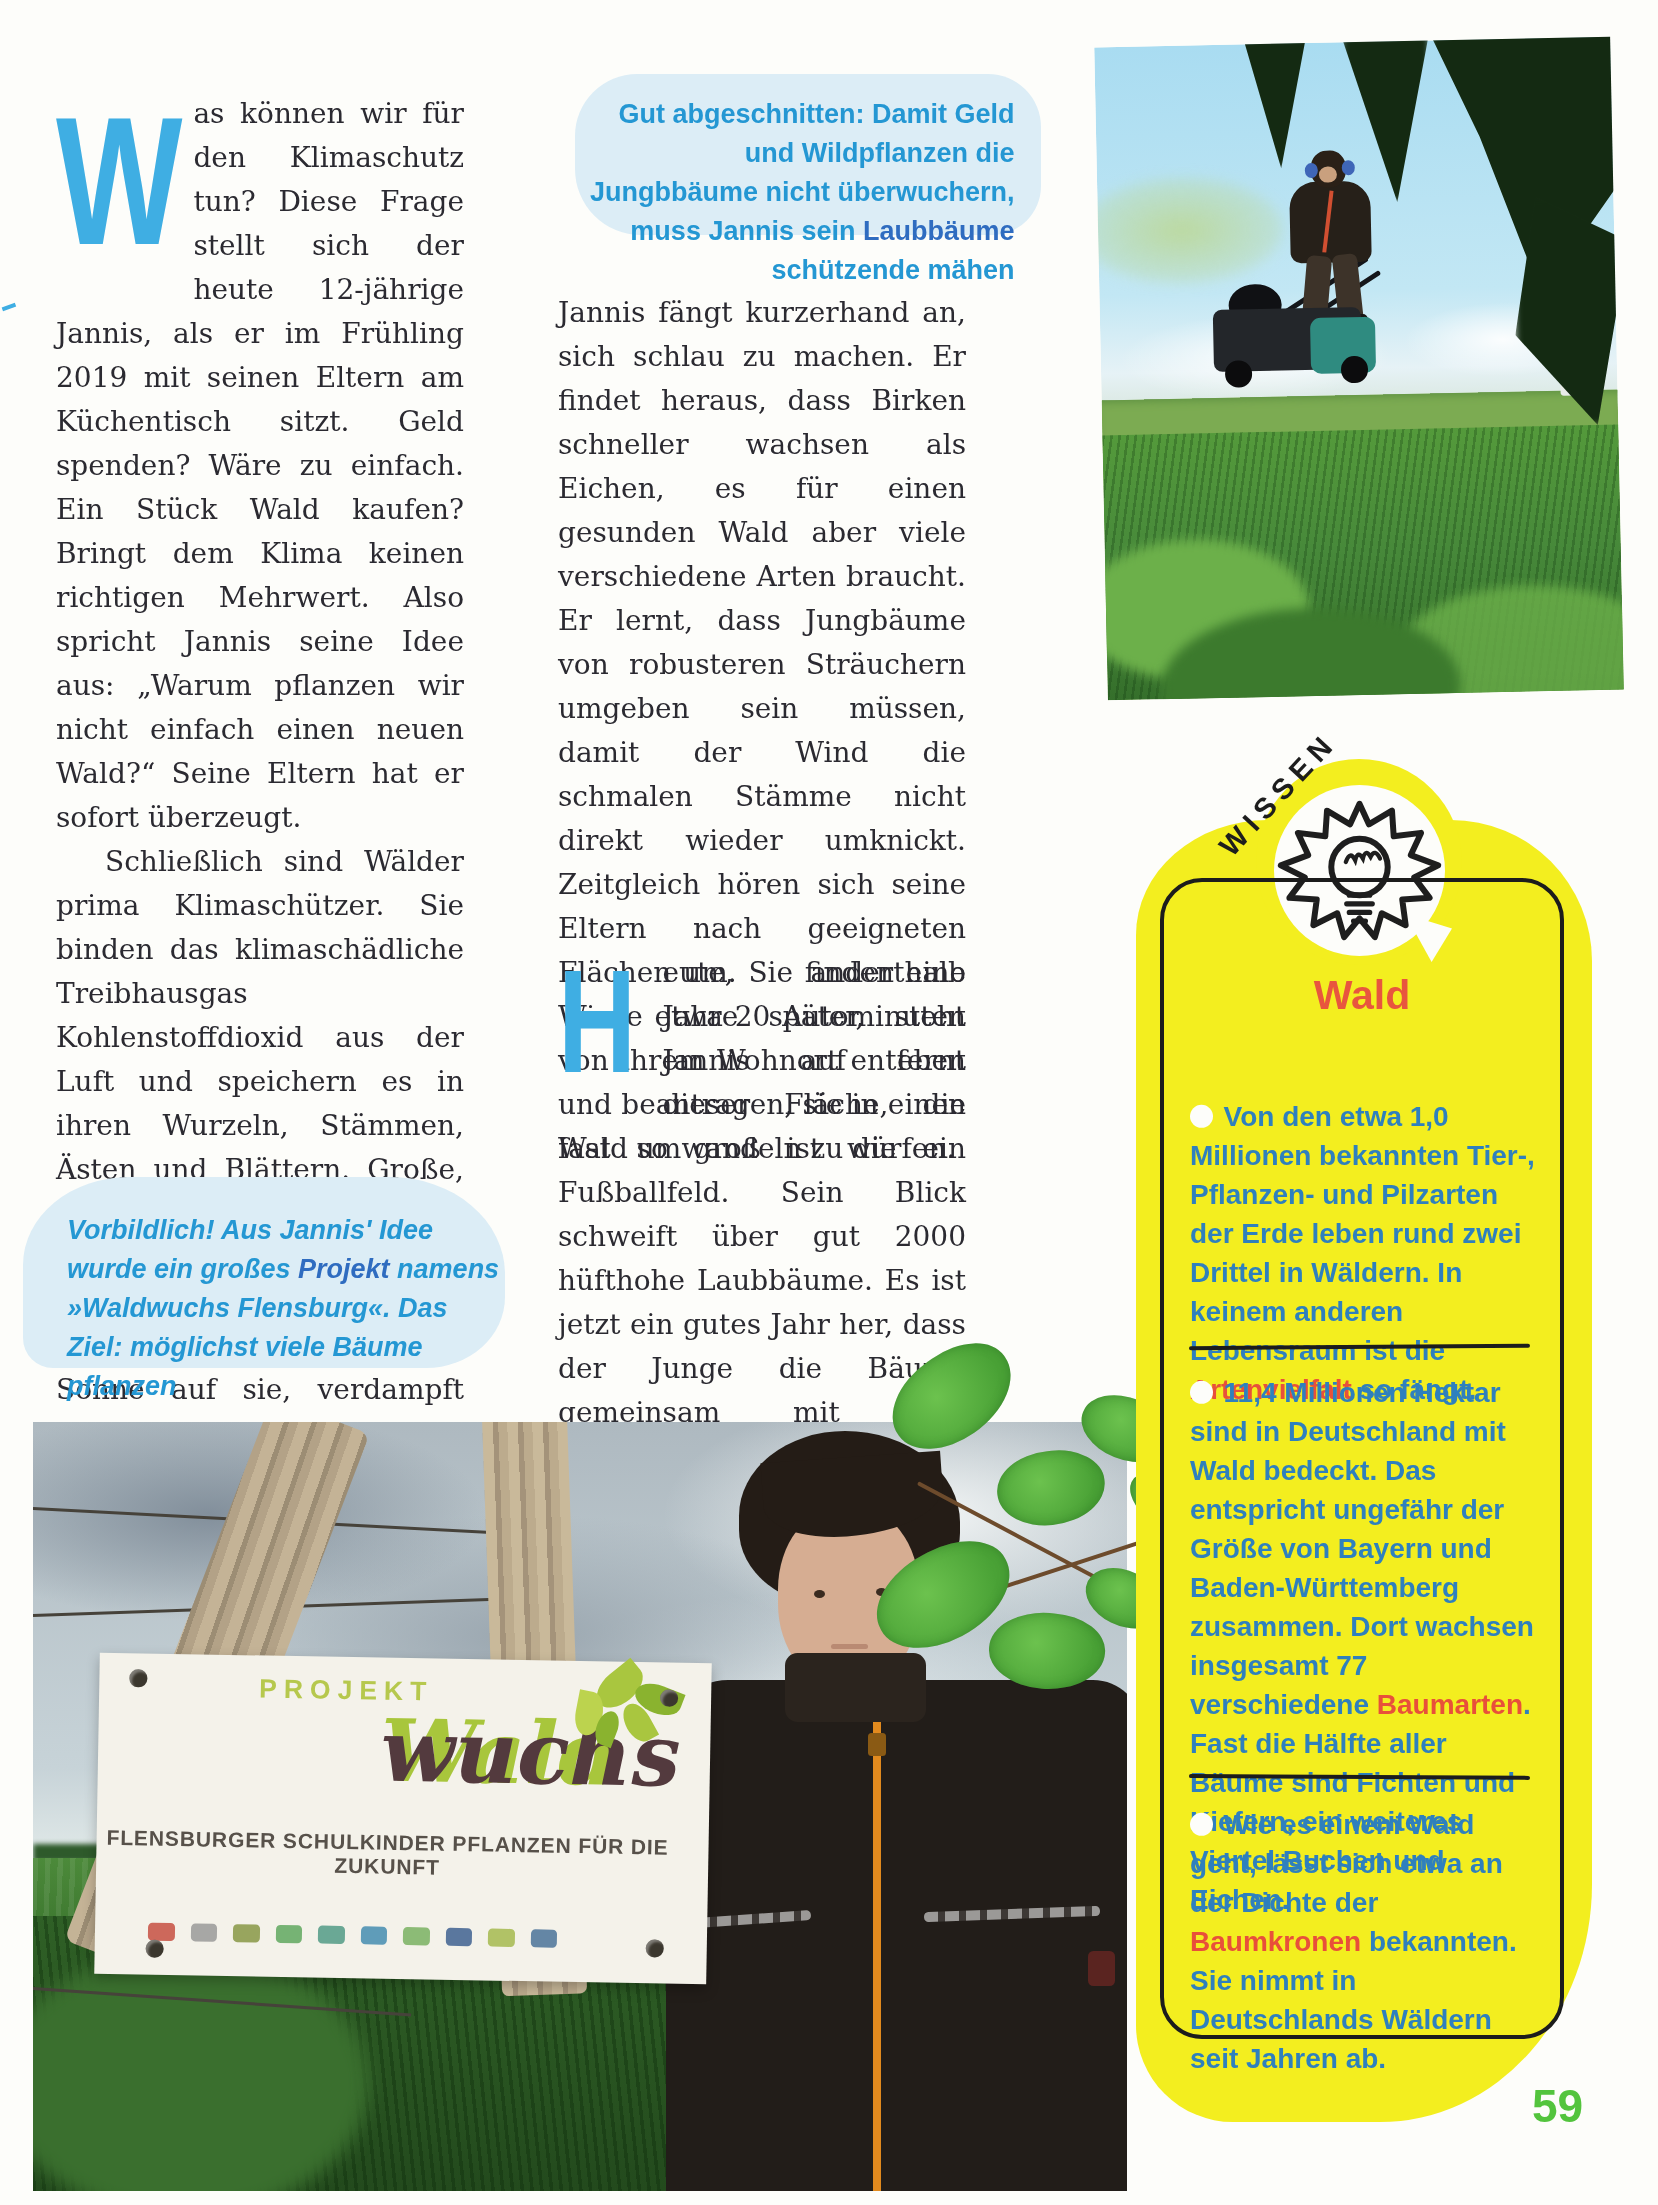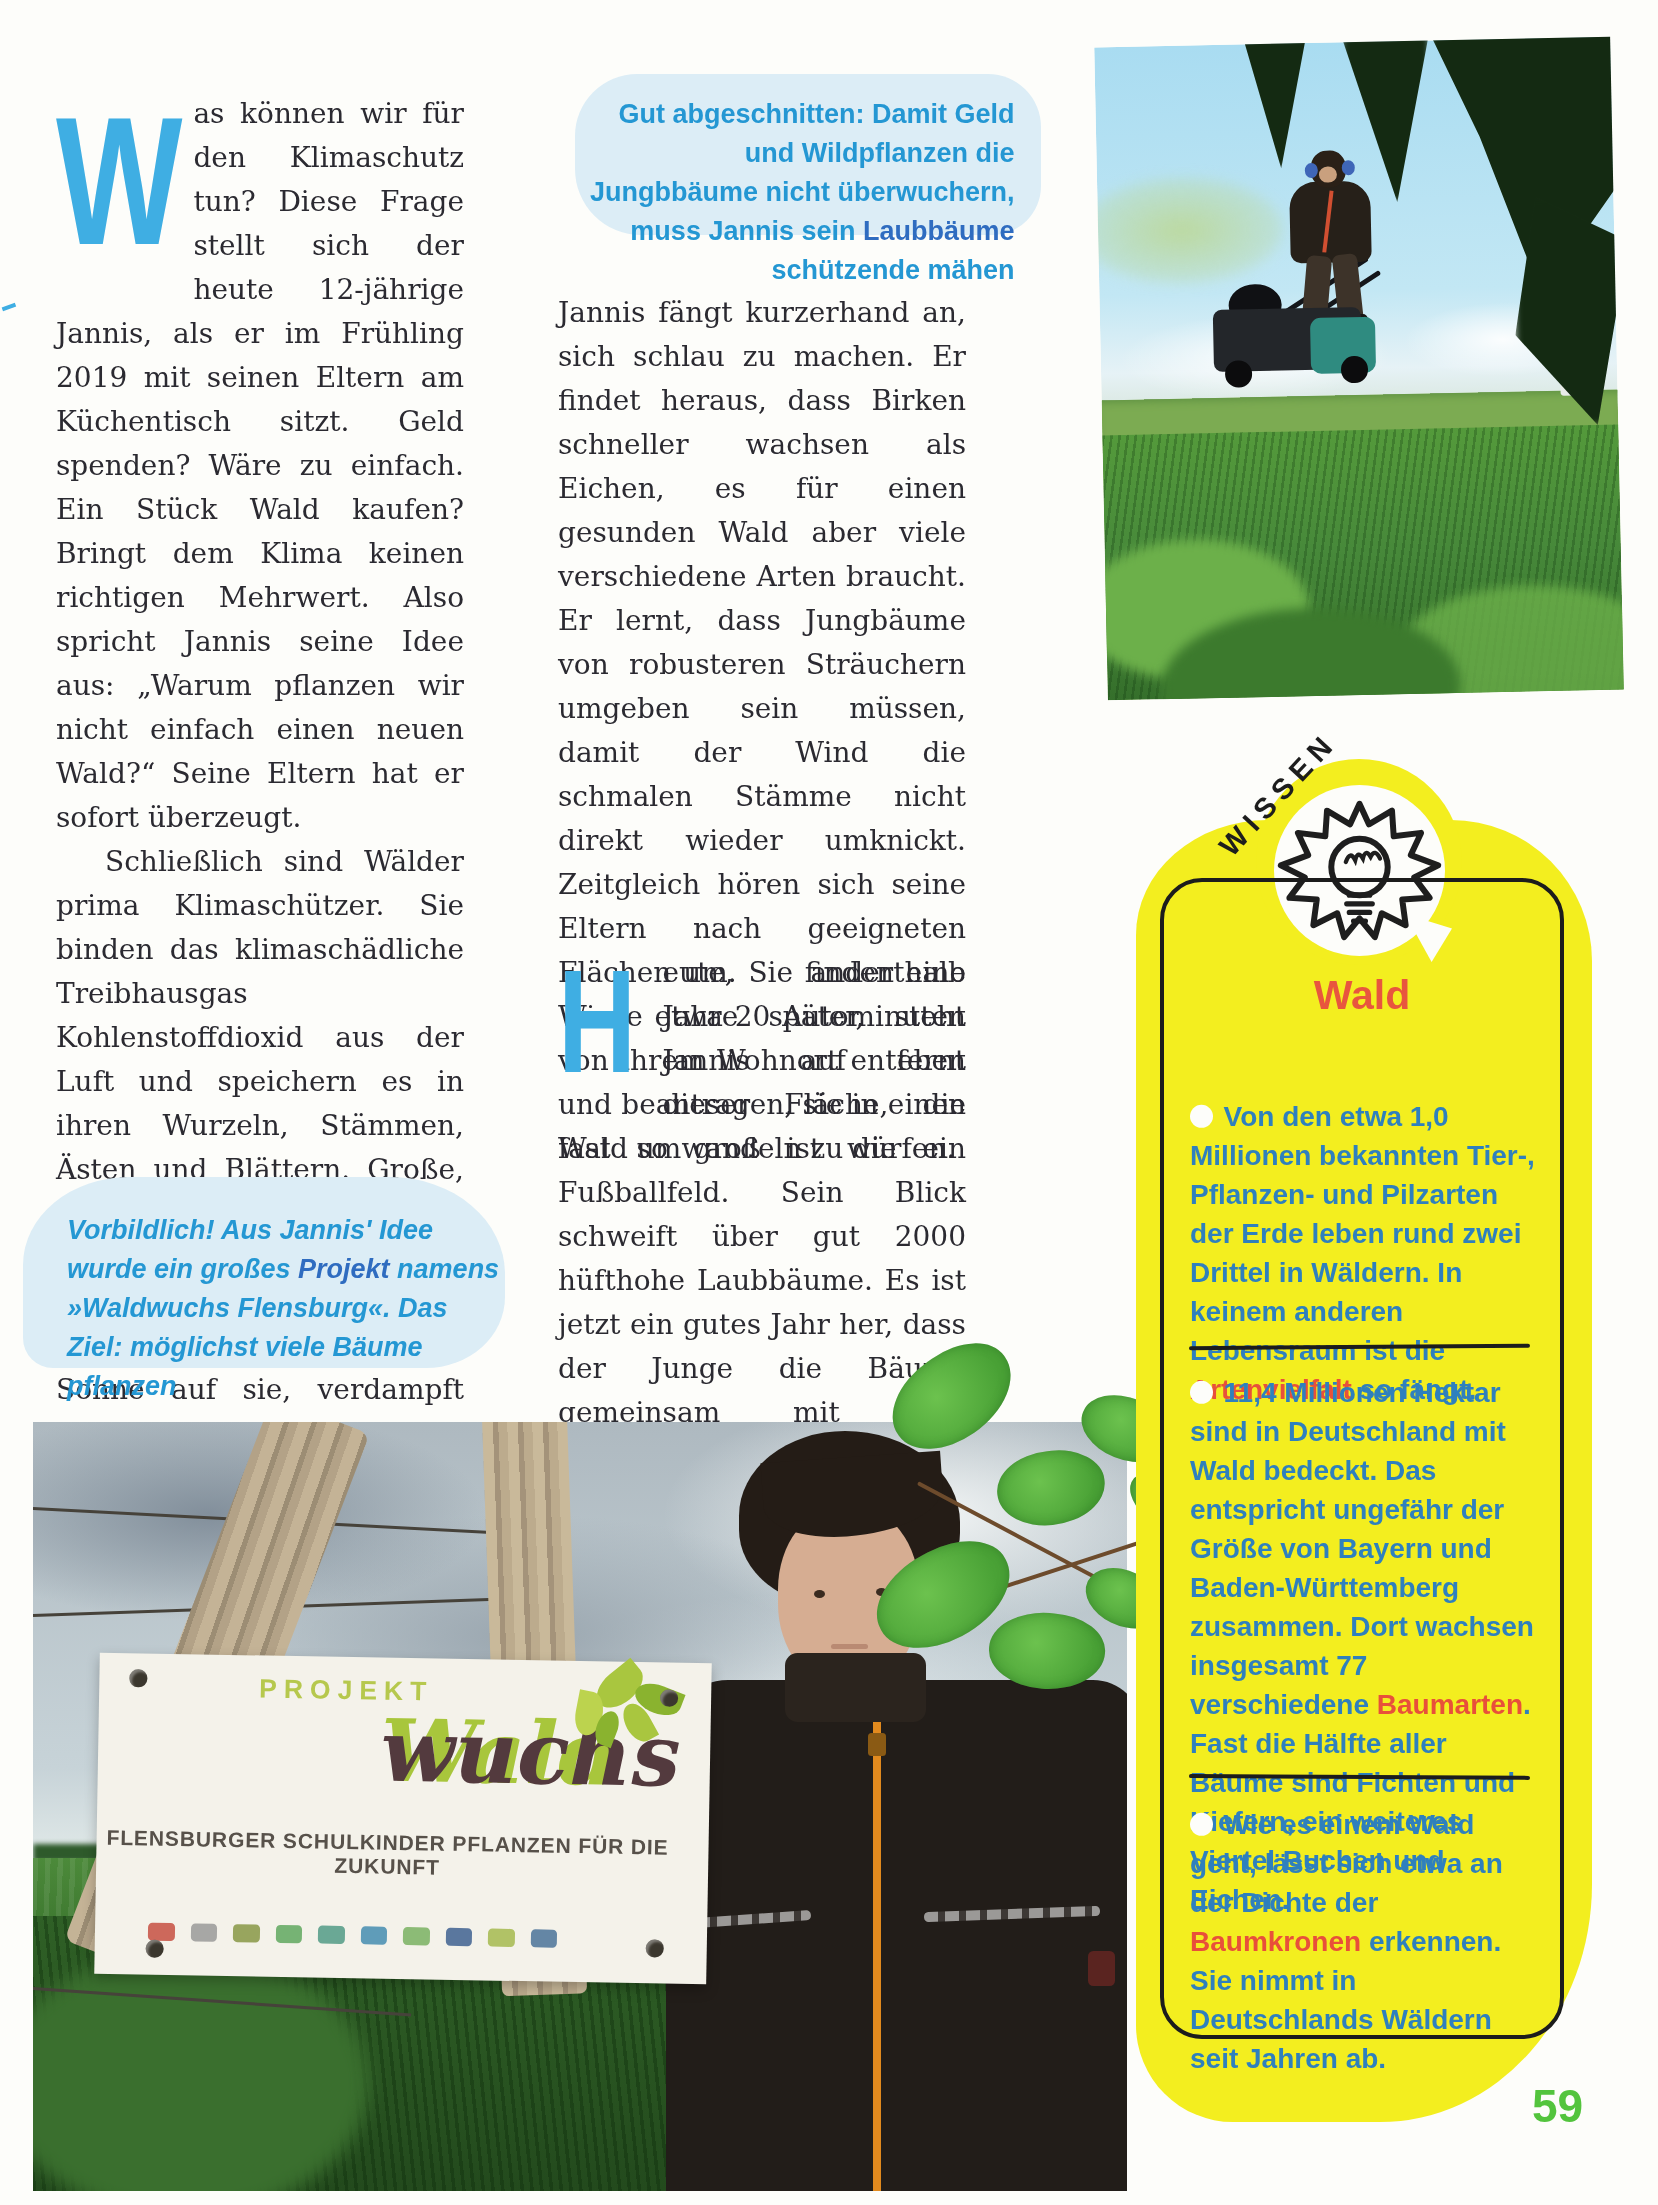--- a/index.html
+++ b/index.html
@@ -299,18 +299,18 @@
   </div>
   <div class="wissen-bullets">
     <span class="dot"></span><span>Von den etwa 1,0 Millionen bekannten Tier-, Pflanzen- und Pilzarten der Erde leben rund zwei Drittel in Wäldern. In keinem anderen Lebensraum ist die </span><span class="em">Artenvielfalt</span><span> so fängt.</span>
   </div>
   <div class="divider" style="top:1345px;transform:rotate(-.4deg);"></div>
   <div class="wissen-bullets" style="top:1373px;">
     <span class="dot"></span><span>11,4 Millionen Hektar sind in Deutschland mit Wald bedeckt. Das entspricht ungefähr der Größe von Bayern und Baden-Württemberg zusammen. Dort wachsen insgesamt 77 verschiedene </span><span class="em">Baumarten</span><span>. Fast die Hälfte aller Bäume sind Fichten und Kiefern, ein weiteres Viertel Buchen und Eichen.</span>
   </div>
   <div class="divider" style="top:1775px;transform:rotate(.3deg);"></div>
   <div class="wissen-bullets" style="top:1805px;">
-    <span class="dot"></span><span>Wie es einem Wald geht, lässt sich etwa an der Dichte der </span><span class="em">Baumkronen</span><span> erkennen. Sie nimmt in Deutschlands Wäldern seit Jahren ab.</span>
+    <span class="dot"></span><span>Wie es einem Wald geht, lässt sich etwa an der Dichte der </span><span class="em">Baumkronen</span><span> bekannten. Sie nimmt in Deutschlands Wäldern seit Jahren ab.</span>
   </div>
 
   <div class="page-num">59</div>
 </div>
 
 
 </body></html>

